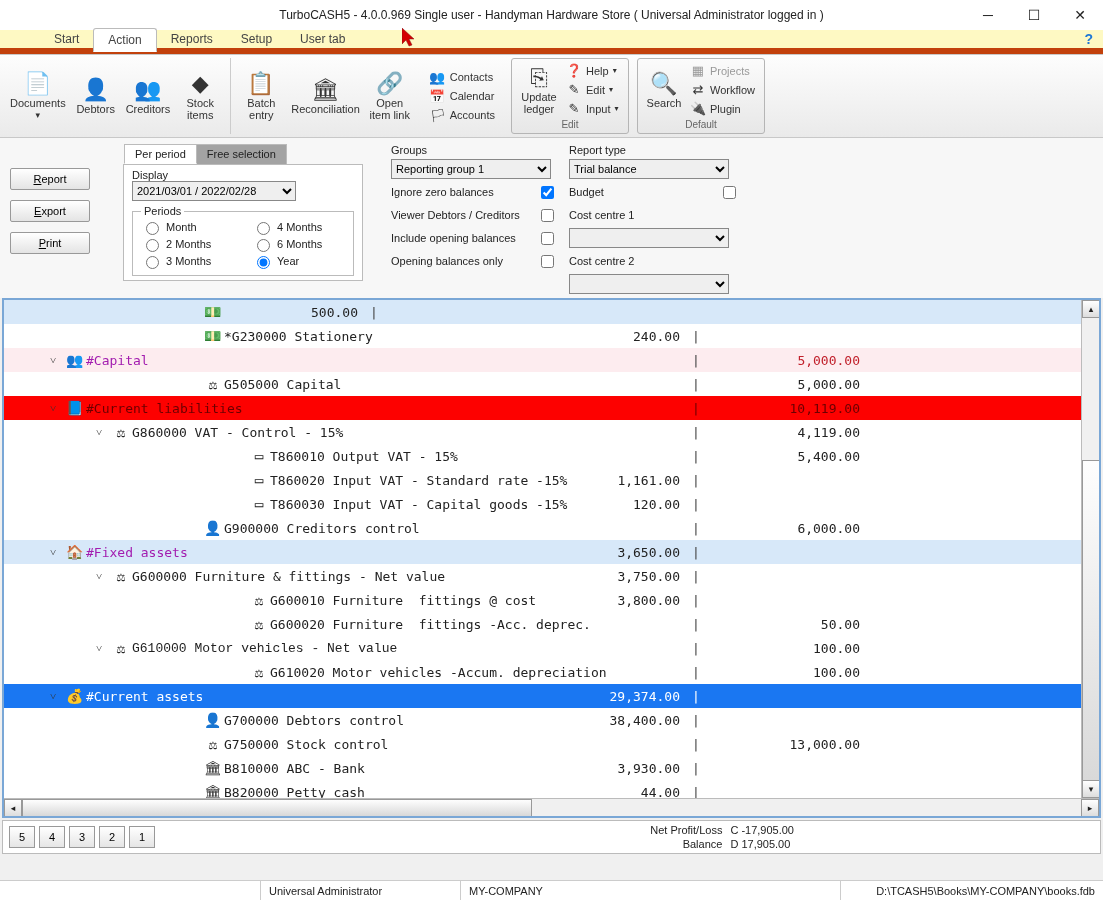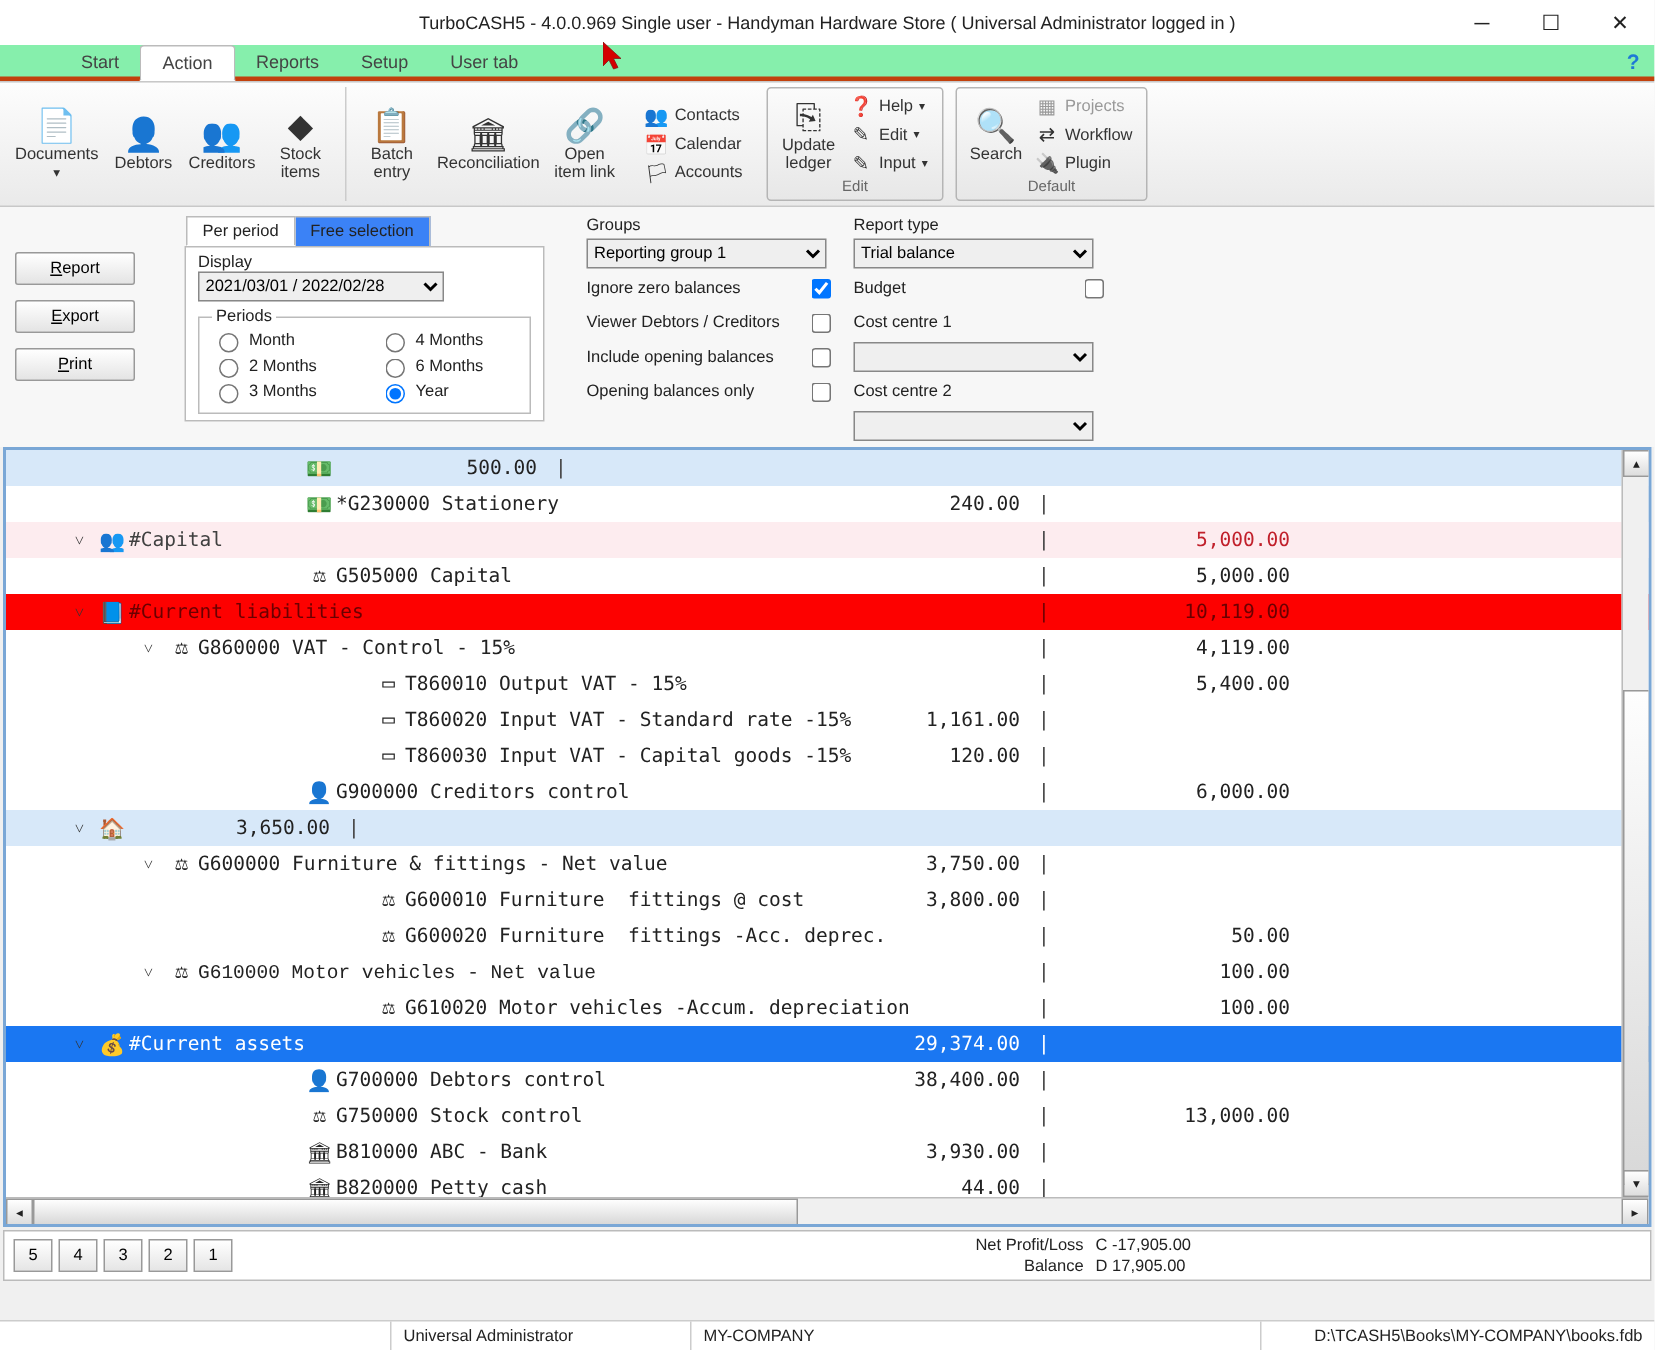--- a/index.html
+++ b/index.html
@@ -39,25 +39,25 @@
   }
   .mouse-cursor {
     position: absolute;
     left: 402px;
     top: 28px;
     z-index:9999;
     pointer-events:none;
   }
   .menubar {
     height: 24px;
-    background: #86efac;
+    background: #fef9c3;
     display: flex;
     align-items: center;
     padding-left: 40px;
-    border-bottom: 3px solid #c2410c;
+    border-bottom: 6px solid #c2410c;
     position: relative;
   }
   .menubar .tab {
     padding: 4px 14px;
     color: #444;
     cursor: default;
   }
   .menubar .tab.active {
     background: #fff;
     border: 1px solid #bbb;
@@ -133,21 +133,21 @@
   .left-buttons { display:flex; flex-direction:column; gap:10px; padding-top:24px;}
   .left-buttons button {
     width:80px; height:22px; font-size:11px;
     background:linear-gradient(#fff,#e4e4e4);
     border:1px solid #999; border-radius:2px;
   }
   .left-buttons button span.ul { text-decoration:underline; }
   .tabs2 { display:flex;padding-left:28px; }
   .tabs2 .t { padding:3px 10px; font-size:11px; border:1px solid #bbb; border-bottom:none; background:#fff; margin-right:-1px;}
   .tabs2 .t.active { background:#fff; border-bottom:1px solid #fff; position:relative; z-index:2;}
-  .tabs2 .t:not(.active){ background:#3b82f6;}
+  .tabs2 .t:not(.active){ background:#a3a3a3;}
   .panel-box { border:1px solid #bbb; background:#fff; padding:4px 8px; font-size:11px; }
   fieldset.periods { border:1px solid #bbb; margin:4px 0 0; padding:2px 8px 6px; font-size:11px;}
   fieldset.periods legend{ font-size:11px; padding:0 3px;}
   .periods-grid { display:grid; grid-template-columns:auto auto; gap:1px 18px;}
   .periods-grid label{ display:flex; align-items:center; gap:4px; font-size:11px;}
   .ctrlcol { display:flex; flex-direction:column; gap:3px; font-size:11px; }
   .row { display:flex; align-items:center; gap:6px; height:20px;}
   .row .lbl { width:140px; display:inline-block;}
   .row .lbl2 { width:80px; display:inline-block;}
   select.combo { width:160px; height:20px; font-size:11px; border:1px solid #888;}
@@ -179,21 +179,21 @@
   .col-sep { width:20px; text-align:center; color:#444;}
   .col-cr { width:160px; text-align:right; padding-right:6px; color:#222;}
   .expand { width:22px; text-align:center; color:#333; font-size:11px;}
   .icon-slot { width:22px; text-align:center; font-size:14px;}
   .row-blue { background:#d7e8f9; }
   .row-pink { background:#fdecef; }
   .row-red { background:#fd0100; color:#6b0000;}
   .row-red .col-cr,.row-red .col-sep{ color:#6b0000;}
   .row-sel { background:#1a77f2; color:#fff;}
   .row-sel .col-dr,.row-sel .col-sep{ color:#fff;}
-  .hash-red { color:#404040; }
+  .hash-red { color:#a21caf; }
   
   .hscroll {
     height:18px; background:#f0f0f0; border-top:1px solid #bbb;
     position:relative;
   }
   .hscroll .arrow { position:absolute; top:0; width:18px; height:18px; background:linear-gradient(#fff,#ddd); border:1px solid #999; display:flex; align-items:center; justify-content:center; font-size:9px;}
   .hscroll .thumb { position:absolute; left:18px; top:0; height:18px; width:510px; background:linear-gradient(#fefefe,#d8d8d8); border:1px solid #999;}
   .vscroll { position:absolute; right:0; top:0; bottom:18px; width:18px; background:#f0f0f0; border-left:1px solid #bbb;}
   .vscroll .arrow { position:absolute; left:0; width:18px; height:18px; background:linear-gradient(#fff,#ddd); border:1px solid #999; display:flex; align-items:center; justify-content:center; font-size:9px;}
   .vscroll .thumb { position:absolute; top:160px; left:0; height:330px; width:18px; background:linear-gradient(#fefefe,#d8d8d8); border:1px solid #999;}
@@ -433,21 +433,21 @@
         <div class="grid-row row-blue"><span style="display: inline-flex; align-items: center; width: 198px; justify-content: flex-end;"></span><span class="icon-slot">💵</span><span class="col-dr">500.00</span><span class="col-sep">|</span><span class="col-cr"></span></div>
         <div class="grid-row "><span style="display: inline-flex; align-items: center; width: 198px; justify-content: flex-end;"></span><span class="icon-slot">💵</span><span class="col-acct" style="width: 322px;"><span>*G230000 Stationery</span></span><span class="col-dr">240.00</span><span class="col-sep">|</span><span class="col-cr"></span></div>
         <div class="grid-row row-pink"><span style="display: inline-flex; align-items: center; width: 60px; justify-content: flex-end;"><span class="expand">˅</span></span><span class="icon-slot">👥</span><span class="col-acct" style="width: 460px;"><span class="hash-red">#Capital</span></span><span class="col-dr"></span><span class="col-sep">|</span><span class="col-cr" style="color: rgb(193, 32, 43);">5,000.00</span></div>
         <div class="grid-row "><span style="display: inline-flex; align-items: center; width: 198px; justify-content: flex-end;"></span><span class="icon-slot">⚖</span><span class="col-acct" style="width: 322px;"><span>G505000 Capital</span></span><span class="col-dr"></span><span class="col-sep">|</span><span class="col-cr">5,000.00</span></div>
         <div class="grid-row row-red"><span style="display: inline-flex; align-items: center; width: 60px; justify-content: flex-end;"><span class="expand">˅</span></span><span class="icon-slot">📘</span><span class="col-acct" style="width: 460px;"><span>#Current liabilities</span></span><span class="col-dr"></span><span class="col-sep">|</span><span class="col-cr">10,119.00</span></div>
         <div class="grid-row "><span style="display: inline-flex; align-items: center; width: 106px; justify-content: flex-end;"><span class="expand">˅</span></span><span class="icon-slot">⚖</span><span class="col-acct" style="width: 414px;"><span>G860000 VAT - Control - 15%</span></span><span class="col-dr"></span><span class="col-sep">|</span><span class="col-cr">4,119.00</span></div>
         <div class="grid-row "><span style="display: inline-flex; align-items: center; width: 244px; justify-content: flex-end;"></span><span class="icon-slot">▭</span><span class="col-acct" style="width: 276px;"><span>T860010 Output VAT - 15%</span></span><span class="col-dr"></span><span class="col-sep">|</span><span class="col-cr">5,400.00</span></div>
         <div class="grid-row "><span style="display: inline-flex; align-items: center; width: 244px; justify-content: flex-end;"></span><span class="icon-slot">▭</span><span class="col-acct" style="width: 276px;"><span>T860020 Input VAT - Standard rate -15%</span></span><span class="col-dr">1,161.00</span><span class="col-sep">|</span><span class="col-cr"></span></div>
         <div class="grid-row "><span style="display: inline-flex; align-items: center; width: 244px; justify-content: flex-end;"></span><span class="icon-slot">▭</span><span class="col-acct" style="width: 276px;"><span>T860030 Input VAT - Capital goods -15%</span></span><span class="col-dr">120.00</span><span class="col-sep">|</span><span class="col-cr"></span></div>
         <div class="grid-row "><span style="display: inline-flex; align-items: center; width: 198px; justify-content: flex-end;"></span><span class="icon-slot">👤</span><span class="col-acct" style="width: 322px;"><span>G900000 Creditors control</span></span><span class="col-dr"></span><span class="col-sep">|</span><span class="col-cr">6,000.00</span></div>
-        <div class="grid-row row-blue"><span style="display: inline-flex; align-items: center; width: 60px; justify-content: flex-end;"><span class="expand">˅</span></span><span class="icon-slot">🏠</span><span class="col-dr">3,650.00</span><span class="col-sep">|</span><span class="col-cr"></span></div>
+        <div class="grid-row row-blue"><span style="display: inline-flex; align-items: center; width: 60px; justify-content: flex-end;"><span class="expand">˅</span></span><span class="icon-slot">🏠</span><span class="col-acct" style="width: 460px;"><span class="hash-red">#Fixed assets</span></span><span class="col-dr">3,650.00</span><span class="col-sep">|</span><span class="col-cr"></span></div>
         <div class="grid-row "><span style="display: inline-flex; align-items: center; width: 106px; justify-content: flex-end;"><span class="expand">˅</span></span><span class="icon-slot">⚖</span><span class="col-acct" style="width: 414px;"><span>G600000 Furniture &amp; fittings - Net value</span></span><span class="col-dr">3,750.00</span><span class="col-sep">|</span><span class="col-cr"></span></div>
         <div class="grid-row "><span style="display: inline-flex; align-items: center; width: 244px; justify-content: flex-end;"></span><span class="icon-slot">⚖</span><span class="col-acct" style="width: 276px;"><span>G600010 Furniture  fittings @ cost</span></span><span class="col-dr">3,800.00</span><span class="col-sep">|</span><span class="col-cr"></span></div>
         <div class="grid-row "><span style="display: inline-flex; align-items: center; width: 244px; justify-content: flex-end;"></span><span class="icon-slot">⚖</span><span class="col-acct" style="width: 276px;"><span>G600020 Furniture  fittings -Acc. deprec.</span></span><span class="col-dr"></span><span class="col-sep">|</span><span class="col-cr">50.00</span></div>
         <div class="grid-row "><span style="display: inline-flex; align-items: center; width: 106px; justify-content: flex-end;"><span class="expand">˅</span></span><span class="icon-slot">⚖</span><span class="col-acct" style="width: 414px; font-family: Liberation Mono, monospace;"><span>G610000 Motor vehicles - Net value</span></span><span class="col-dr"></span><span class="col-sep">|</span><span class="col-cr">100.00</span></div>
         <div class="grid-row "><span style="display: inline-flex; align-items: center; width: 244px; justify-content: flex-end;"></span><span class="icon-slot">⚖</span><span class="col-acct" style="width: 276px;"><span>G610020 Motor vehicles -Accum. depreciation</span></span><span class="col-dr"></span><span class="col-sep">|</span><span class="col-cr">100.00</span></div>
         <div class="grid-row row-sel"><span style="display: inline-flex; align-items: center; width: 60px; justify-content: flex-end;"><span class="expand">˅</span></span><span class="icon-slot">💰</span><span class="col-acct" style="width: 460px;"><span>#Current assets</span></span><span class="col-dr">29,374.00</span><span class="col-sep">|</span><span class="col-cr"></span></div>
         <div class="grid-row "><span style="display: inline-flex; align-items: center; width: 198px; justify-content: flex-end;"></span><span class="icon-slot">👤</span><span class="col-acct" style="width: 322px;"><span>G700000 Debtors control</span></span><span class="col-dr">38,400.00</span><span class="col-sep">|</span><span class="col-cr"></span></div>
         <div class="grid-row "><span style="display: inline-flex; align-items: center; width: 198px; justify-content: flex-end;"></span><span class="icon-slot">⚖</span><span class="col-acct" style="width: 322px;"><span>G750000 Stock control</span></span><span class="col-dr"></span><span class="col-sep">|</span><span class="col-cr">13,000.00</span></div>
         <div class="grid-row "><span style="display: inline-flex; align-items: center; width: 198px; justify-content: flex-end;"></span><span class="icon-slot">🏛</span><span class="col-acct" style="width: 322px;"><span>B810000 ABC - Bank</span></span><span class="col-dr">3,930.00</span><span class="col-sep">|</span><span class="col-cr"></span></div>
         <div class="grid-row "><span style="display: inline-flex; align-items: center; width: 198px; justify-content: flex-end;"></span><span class="icon-slot">🏛</span><span class="col-acct" style="width: 322px;"><span>B820000 Petty cash</span></span><span class="col-dr">44.00</span><span class="col-sep">|</span><span class="col-cr"></span></div>

